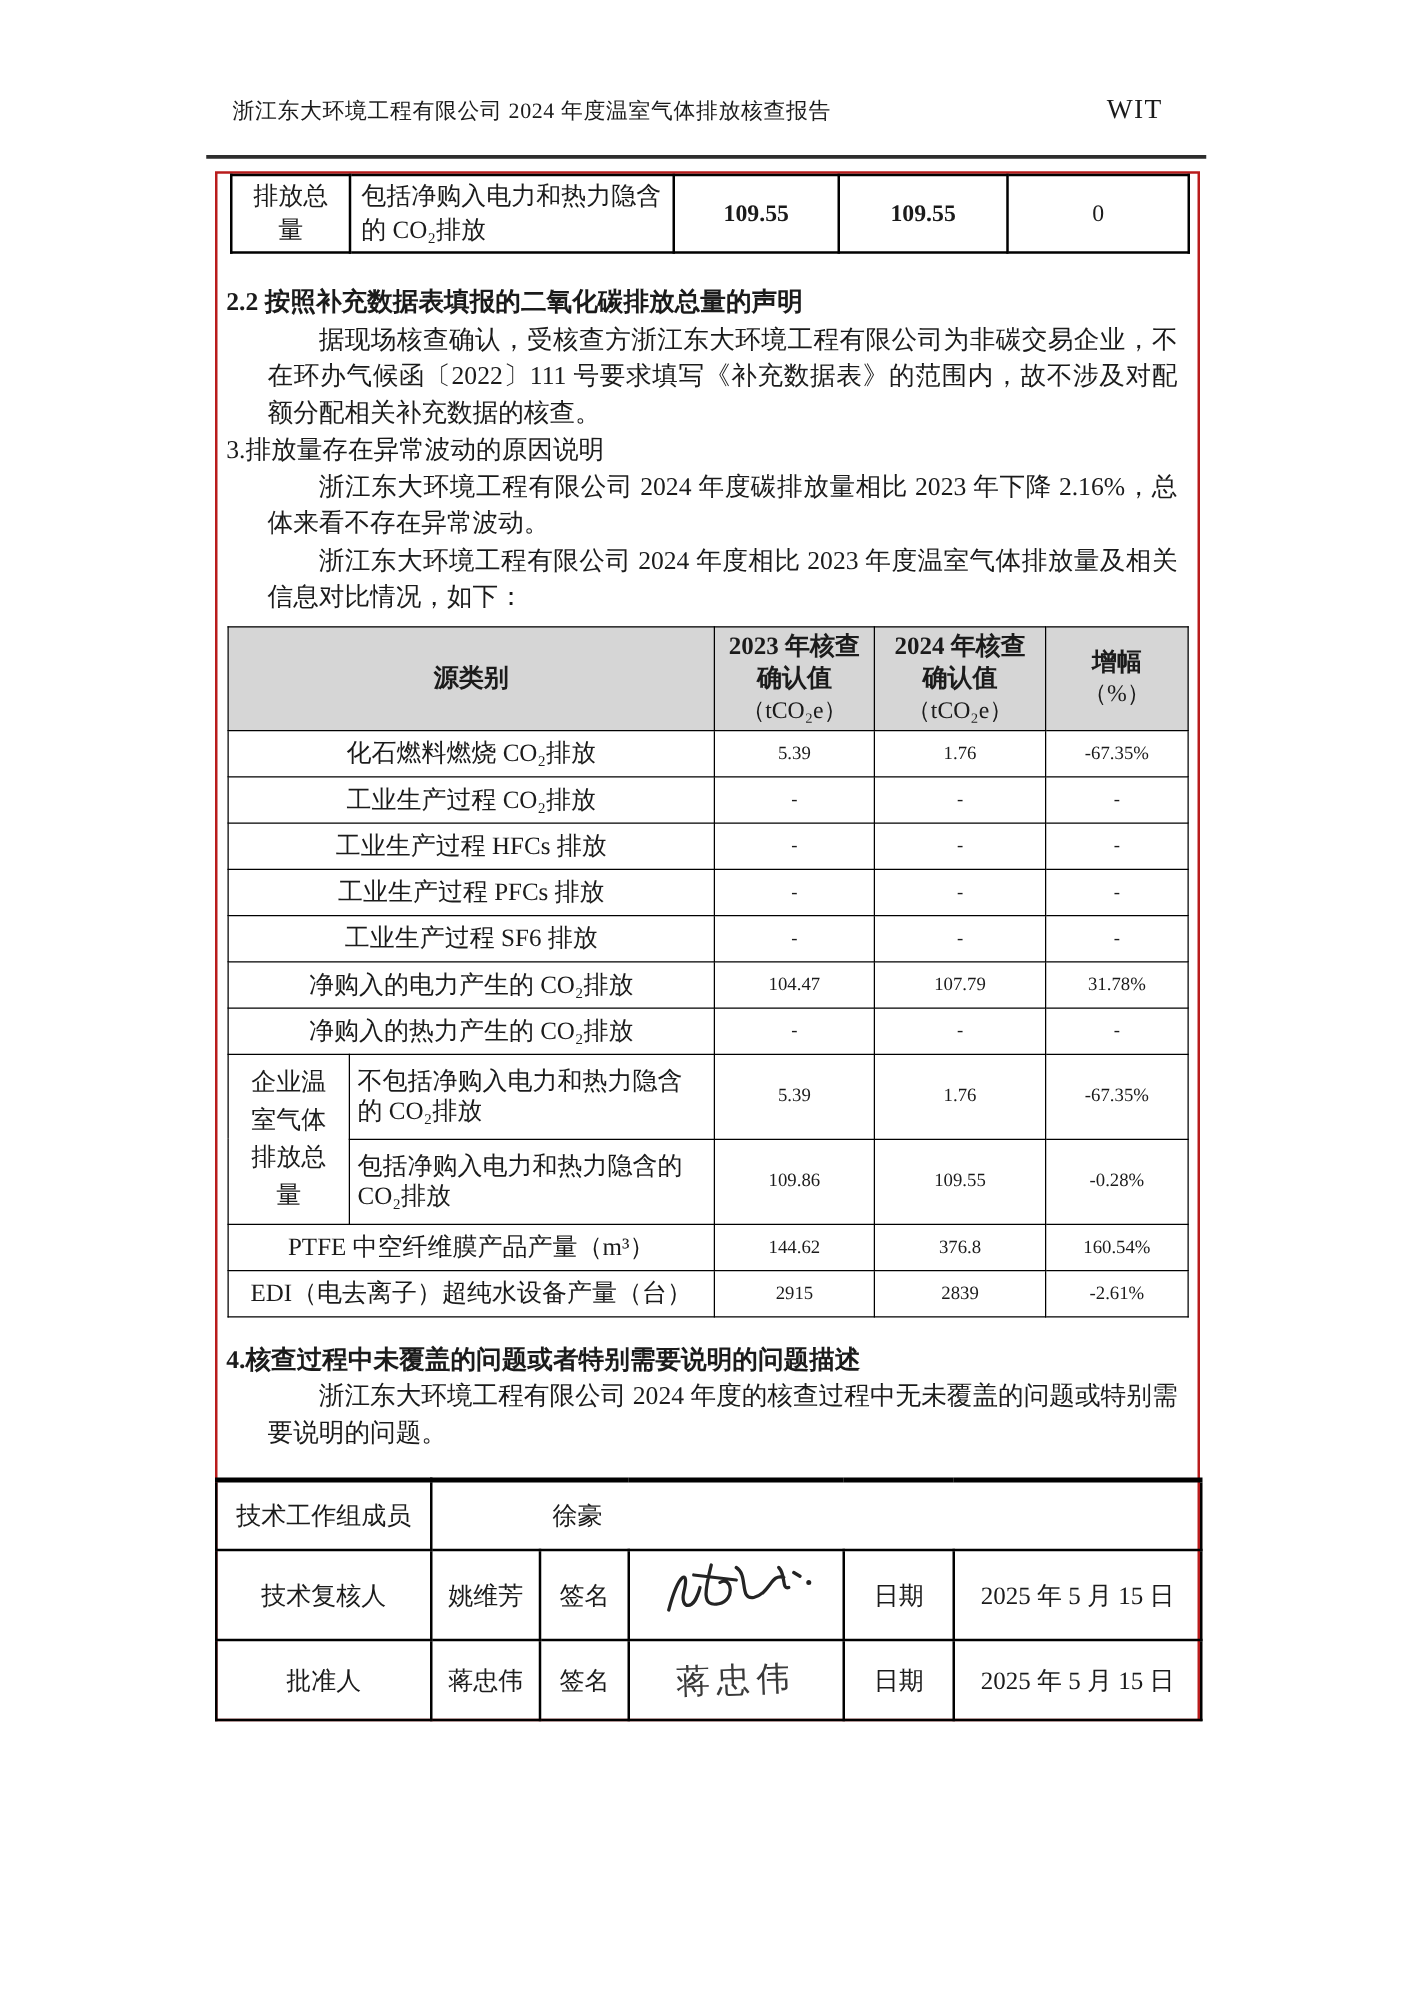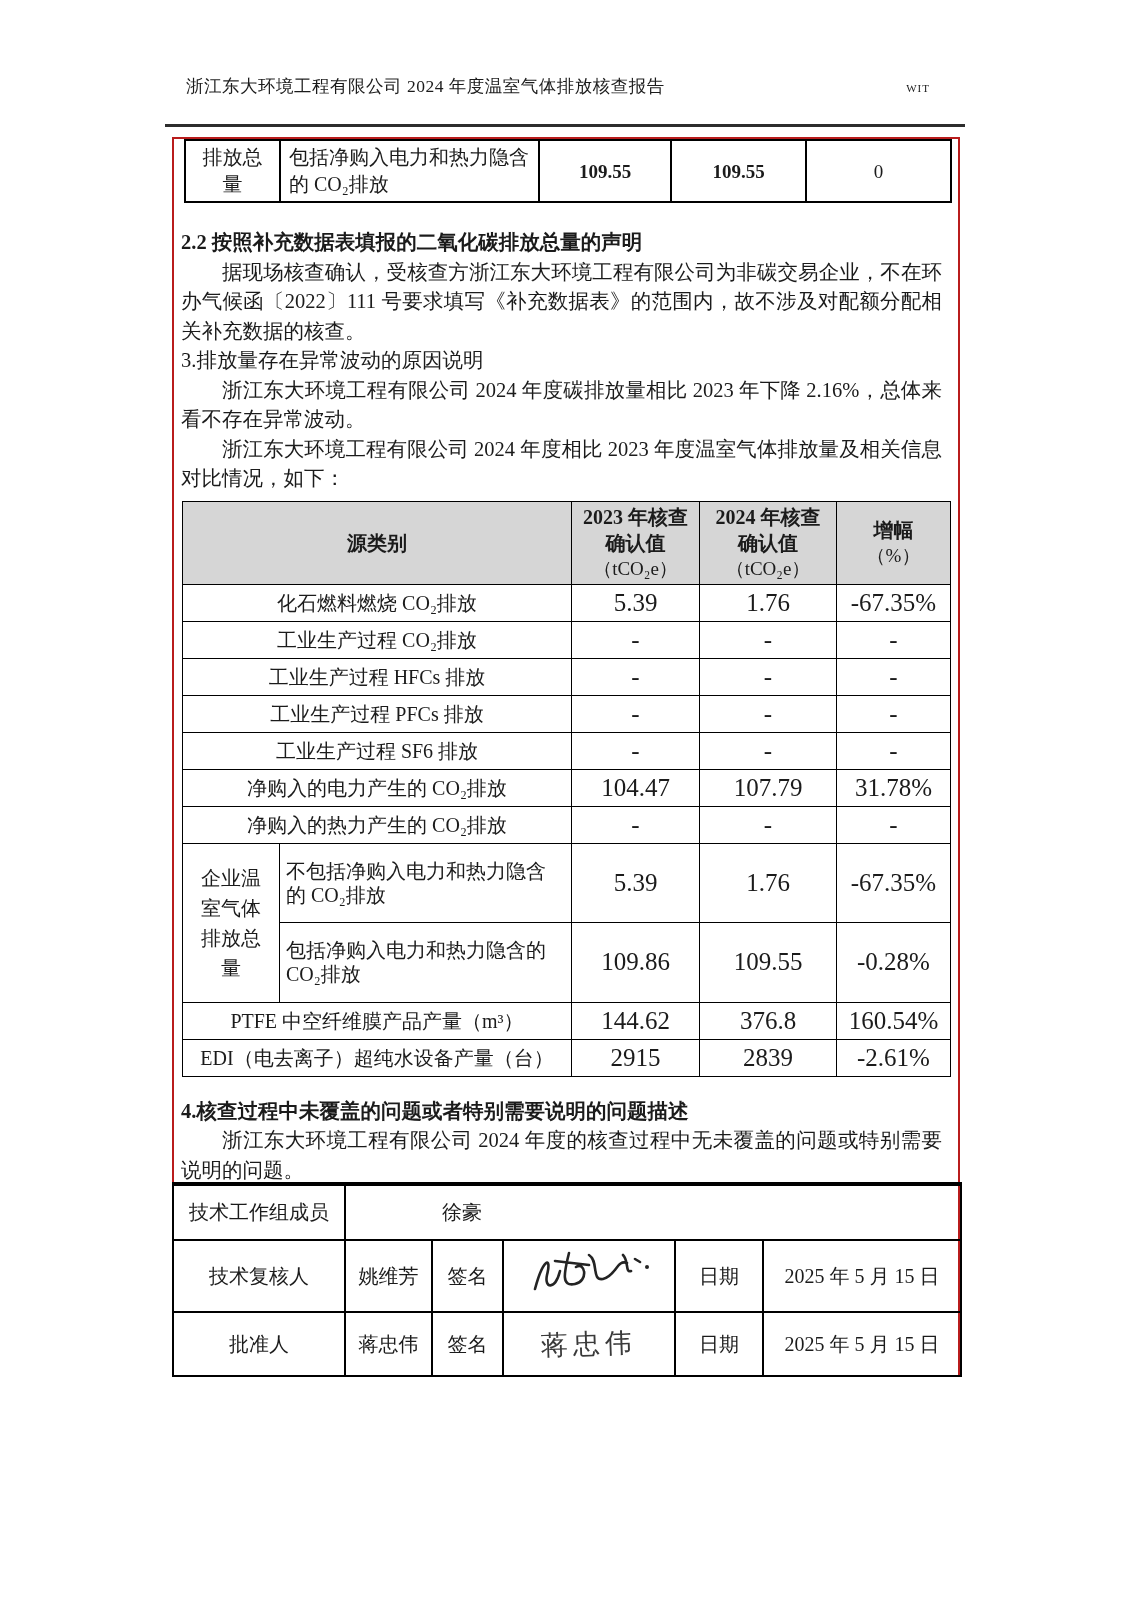--- a/index.html
+++ b/index.html
@@ -11,21 +11,21 @@
     position:relative;
   }
   .page { position:relative; width:1131px; height:1600px; overflow:hidden; }
 
   
   .doc-header{
     position:absolute; top:74px; left:186px; width:744px;
     display:flex; justify-content:space-between; align-items:baseline;
     font-size:17.5px; letter-spacing:.5px; white-space:nowrap;
   }
-  .doc-header .mark{ font-size:11px; letter-spacing:1px; }
+  .doc-header .mark{ font-size:22px; letter-spacing:1px; }
   .header-rule{
     position:absolute; top:124px; left:165px; width:800px; height:3px;
     background:#2d2d2d;
   }
 
   
   .outer-box{
     position:absolute; top:137px; left:172px; width:788px; height:1240px;
     border:2px solid #b91c1c;
   }
@@ -37,36 +37,36 @@
     border:2px solid #000; height:62px; text-align:center; vertical-align:middle;
     font-size:20px; line-height:27px; padding:2px 8px;
   }
   .frag-table td.desc{ text-align:left; }
   .frag-table td.num{ font-weight:bold; font-size:19px; }
   .frag-table td.num-plain{ font-size:19px; }
 
   
   .textblock{ padding:0 16px 0 7px; font-size:20.5px; line-height:29.5px; text-align:justify; }
   .heading{ margin-top:25px;font-weight:bold; }
-  .para{ text-indent:2em; }
+  .para{ text-indent:2em;margin-left:33px; }
 
   
   .cmp-table{ margin:7px 0 0 8px; width:768px; table-layout:fixed; }
   .cmp-table th, .cmp-table td{
     border:1.8px solid #000; text-align:center; vertical-align:middle;
     font-size:20px; padding:2px 6px;
   }
   .cmp-table thead th{
     background:#d6d6d6; font-weight:bold; height:82px; line-height:26px;
   }
   .cmp-table thead th .sub{ font-weight:normal; display:block; font-size:19px; }
   .cmp-table td{ height:37px; line-height:24px; }
-  .cmp-table td.val{ font-size:25px; }
+  .cmp-table td.val{ font-size:15px; }
   .cmp-table td.tall{ height:68px; text-align:left; }
-  .cmp-table td.stub{ width:97px; padding:19px 14px; line-height:30px;margin-top:22px; }
+  .cmp-table td.stub{ width:97px; padding:2px 14px; line-height:30px;margin-top:22px; }
 
   
   .sig-table{
     position:absolute; left:-2px; bottom:-2px; width:788px; table-layout:fixed;
     border-top:4px solid #000;
   }
   .sig-table td{
     border:2px solid #000; text-align:center; vertical-align:middle;
     font-size:20px; padding:2px 4px;
   }

